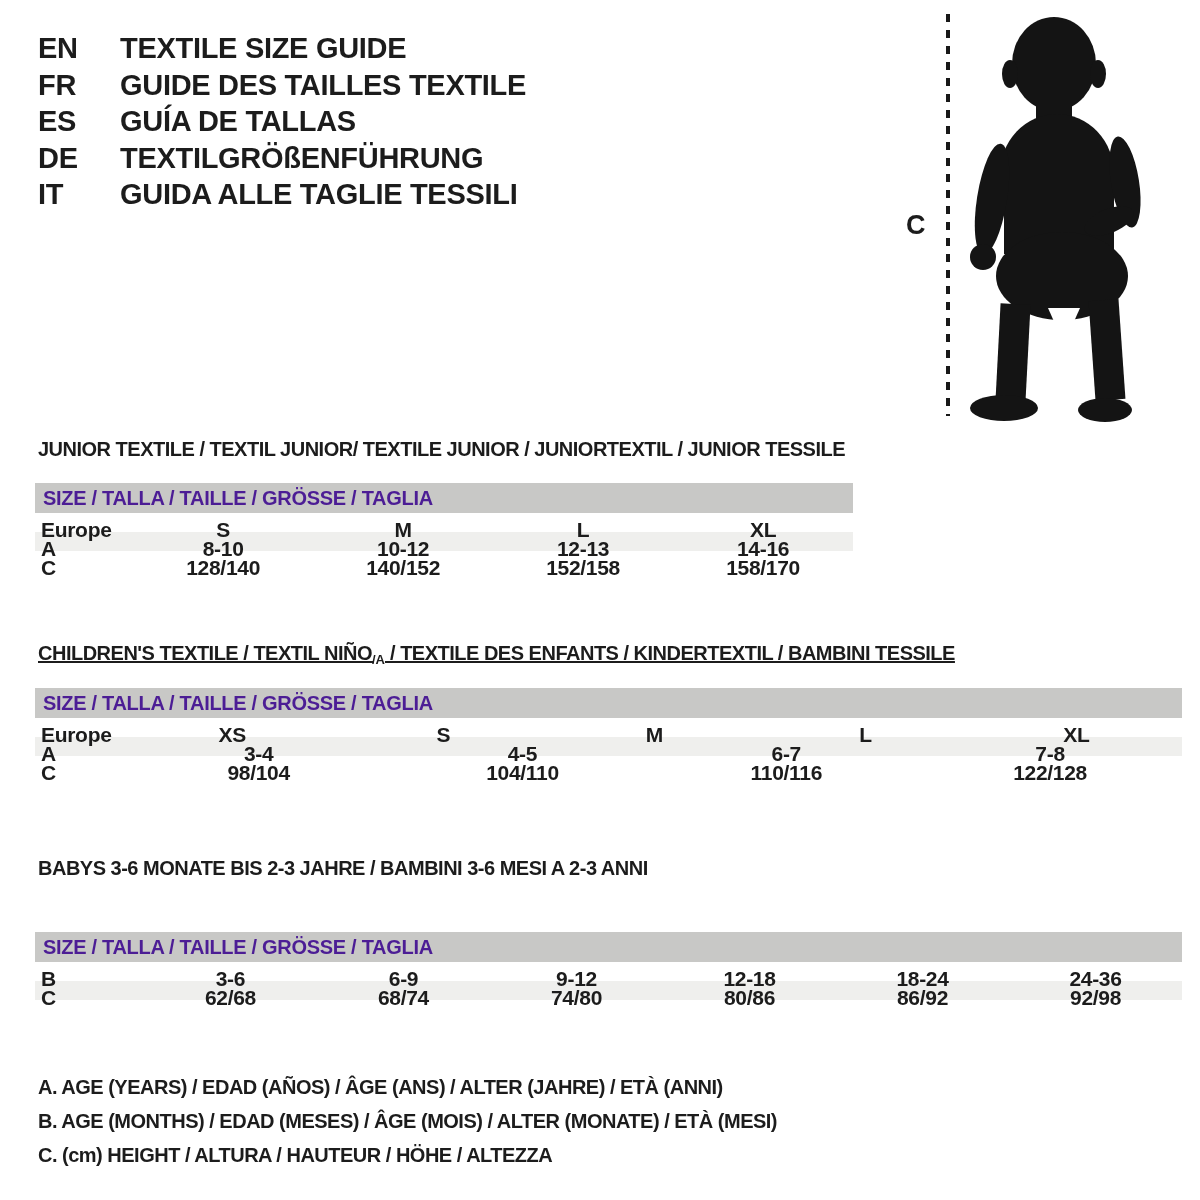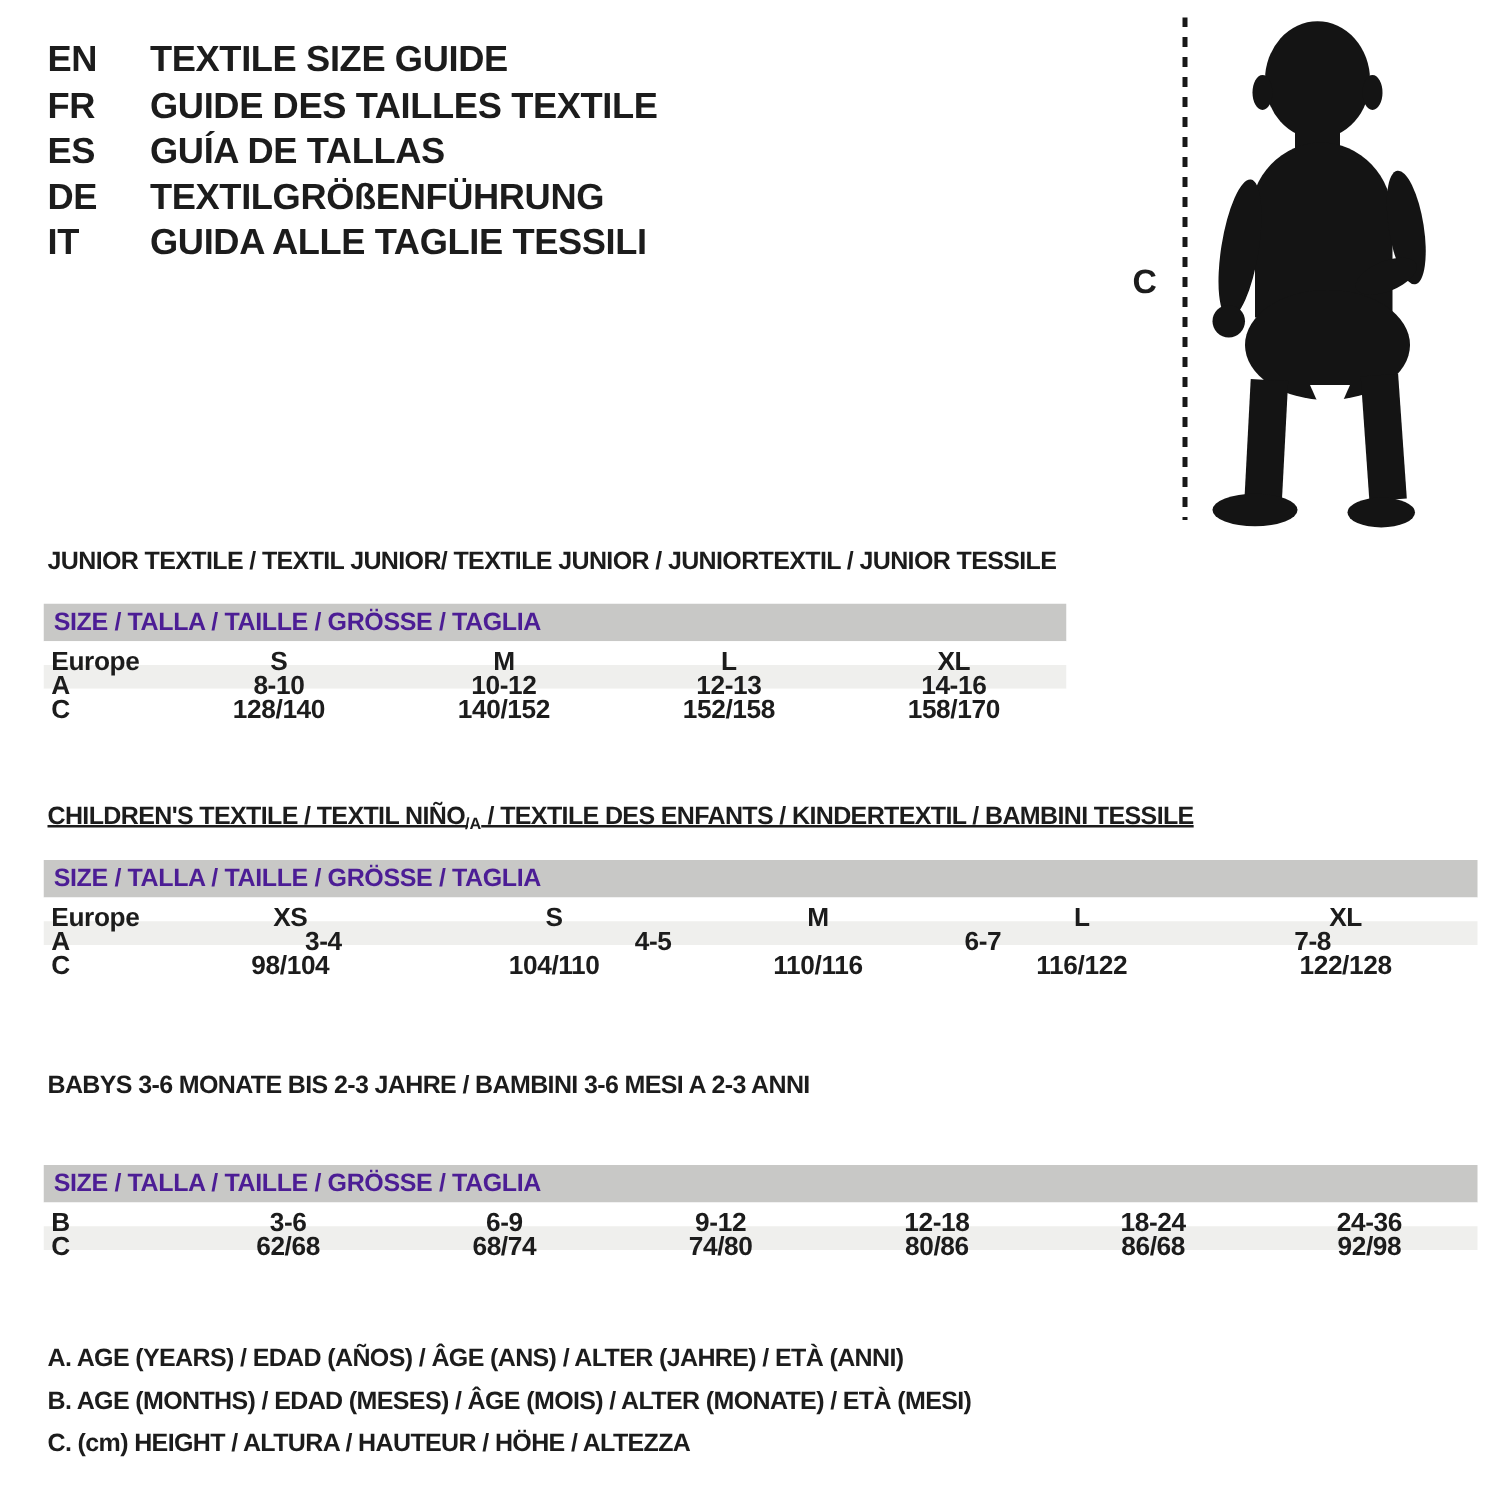--- a/index.html
+++ b/index.html
@@ -139,21 +139,20 @@
       <span class="cell">3-4</span>
       <span class="cell">4-5</span>
       <span class="cell">6-7</span>
       <span class="cell">7-8</span>
     </div>
     <div class="tbl-row">
       <span class="row-label">C</span>
       <span class="cell">98/104</span>
       <span class="cell">104/110</span>
       <span class="cell">110/116</span>
-      <span class="cell">116/122</span>
       <span class="cell">122/128</span>
     </div>
   </div>
 
   <div class="sec-title title-babies">
     <div>BABYS 3-6 MONATE BIS 2-3 JAHRE / BAMBINI 3-6 MESI A 2-3 ANNI</div>
   </div>
   <div class="size-table tbl-babies">
     <div class="tbl-header">SIZE / TALLA / TAILLE / GRÖSSE / TAGLIA</div>
     <div class="tbl-row">
@@ -164,21 +163,21 @@
       <span class="cell">12-18</span>
       <span class="cell">18-24</span>
       <span class="cell">24-36</span>
     </div>
     <div class="tbl-row shaded">
       <span class="row-label">C</span>
       <span class="cell">62/68</span>
       <span class="cell">68/74</span>
       <span class="cell">74/80</span>
       <span class="cell">80/86</span>
-      <span class="cell">86/68</span>
+      <span class="cell">86/92</span>
       <span class="cell">92/98</span>
     </div>
   </div>
 
   <div class="legend">
     <div>A. AGE (YEARS) / EDAD (AÑOS) / ÂGE (ANS) / ALTER (JAHRE) / ETÀ (ANNI)</div>
     <div>B. AGE (MONTHS) / EDAD (MESES) / ÂGE (MOIS) / ALTER (MONATE) / ETÀ (MESI)</div>
     <div>C. (cm) HEIGHT / ALTURA / HAUTEUR / HÖHE / ALTEZZA</div>
   </div>
 

